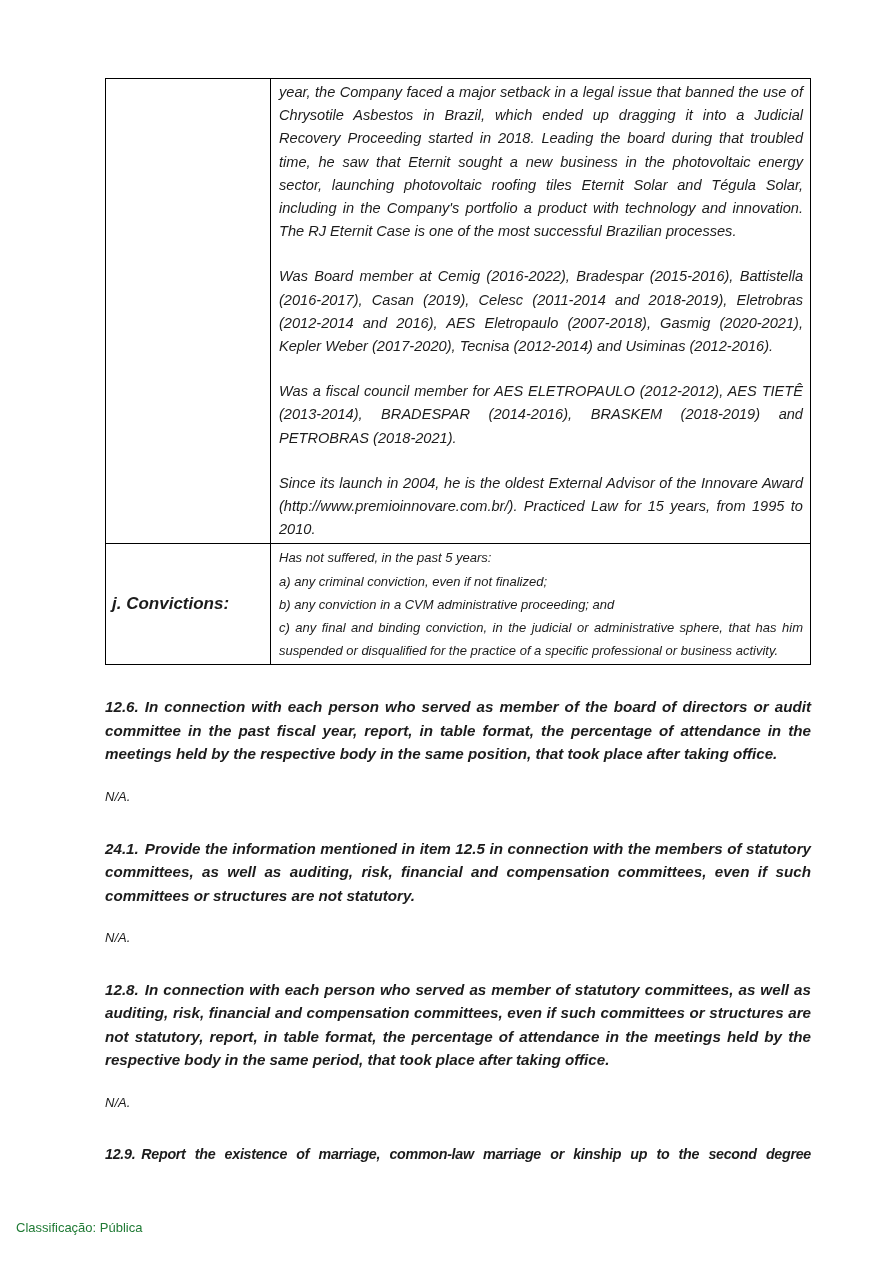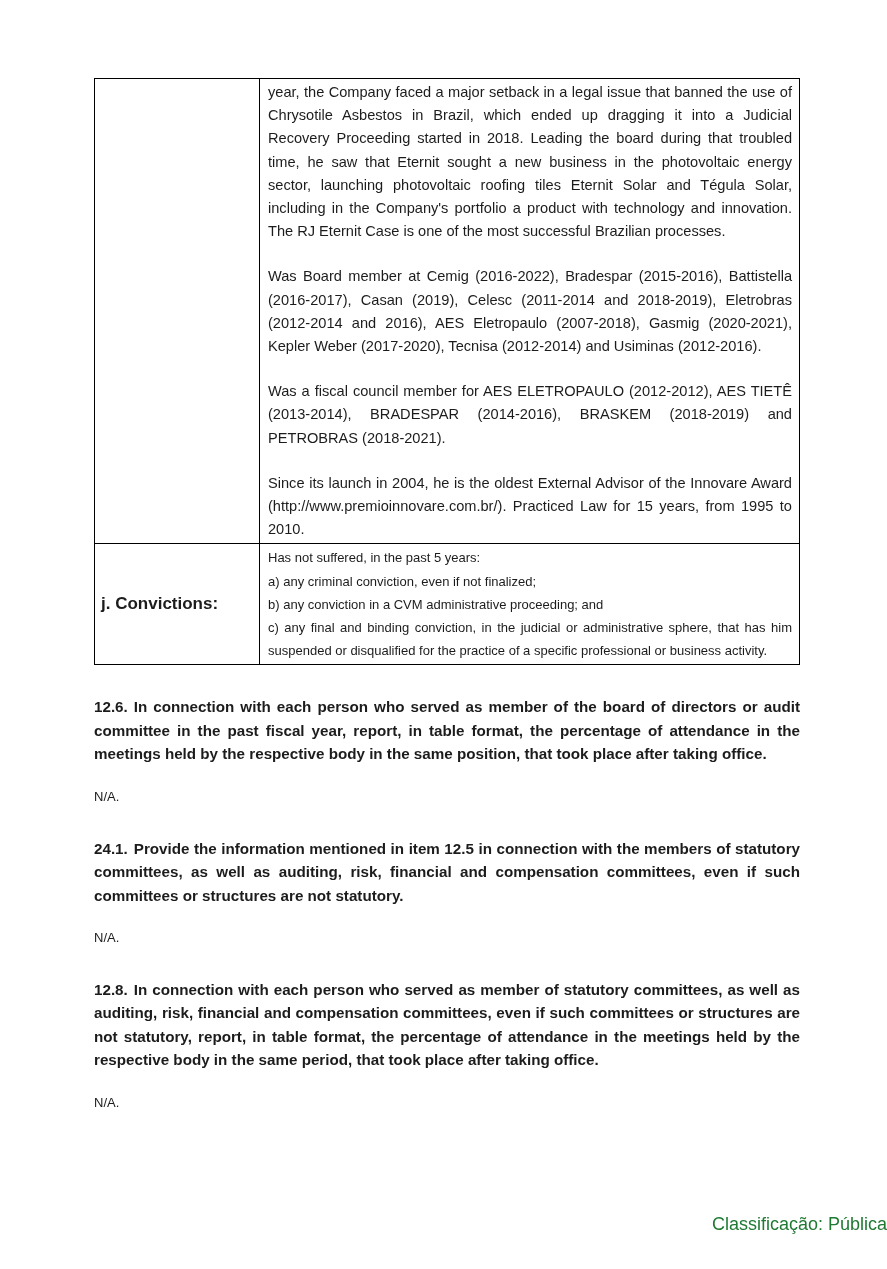--- a/index.html
+++ b/index.html
@@ -7,23 +7,24 @@
     position: relative;
     width: 887px;
     height: 1269px;
     background: #ffffff;
     font-family: "Liberation Sans", sans-serif;
     color: #1c1c1c;
     overflow: hidden;
   }
   .content {
     position: absolute;
-    left: 94px;
+    left: 105px;
     top: 78px;
     width: 706px;
+    font-style: italic;
   }
   table.profile-table {
     border-collapse: collapse;
     width: 706px;
     table-layout: fixed;
   }
   table.profile-table td {
     border: 1.5px solid #000000;
   }
   td.label-cell {
@@ -68,23 +69,24 @@
   .answer {
     font-size: 13px;
     line-height: 20px;
     margin: 21px 0 0 0;
   }
   .footer {
     position: absolute;
     left: 0;
     right: 0;
     bottom: 34px;
-    text-align: right;
-    font-size: 18px;
+    text-align: left;
+    font-size: 13px;
     color: #1F7A34;
+    padding-left: 16px;
   }
 </style>
 </head>
 <body>
 
 <div class="page">
   <div class="content">
 
     <table class="profile-table">
       <tbody>
@@ -121,17 +123,20 @@
     <div>
       <p class="section-heading"><span class="sec-num">24.1.</span><span>Provide the information mentioned in item 12.5 in connection with the members of statutory committees, as well as auditing, risk, financial and compensation committees, even if such committees or structures are not statutory.</span></p>
       <p class="answer">N/A.</p>
     </div>
 
     <div>
       <p class="section-heading"><span class="sec-num">12.8.</span><span>In connection with each person who served as member of statutory committees, as well as auditing, risk, financial and compensation committees, even if such committees or structures are not statutory, report, in table format, the percentage of attendance in the meetings held by the respective body in the same period, that took place after taking office.</span></p>
       <p class="answer">N/A.</p>
     </div>
 
+    <div>
+      <p class="section-heading tight"><span class="sec-num">12.9.</span><span>Report the existence of marriage, common-law marriage or kinship up to the second degree</span></p>
+    </div>
 
   </div>
 
   <div class="footer">Classificação: Pública</div>
 </div>
 
 </body></html>

